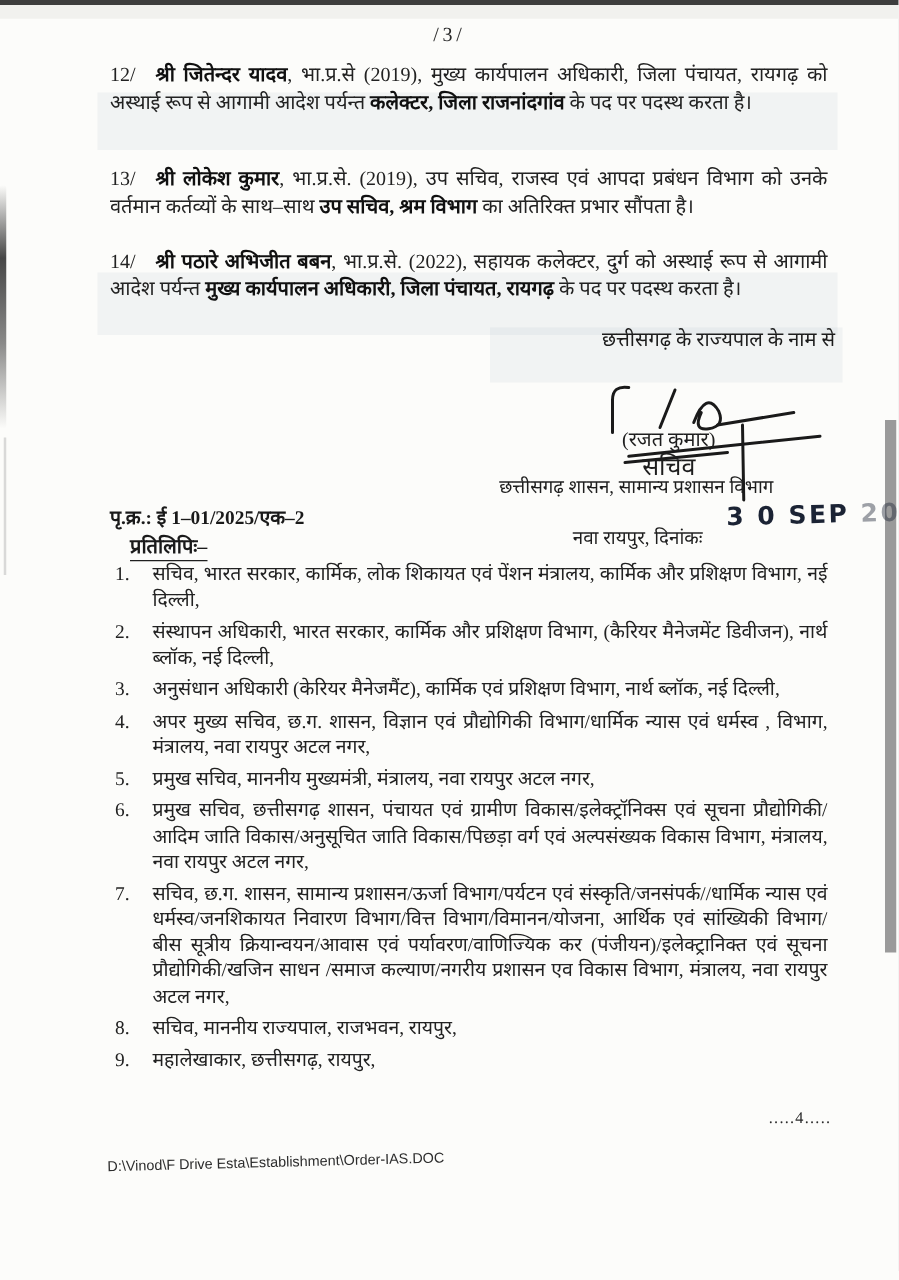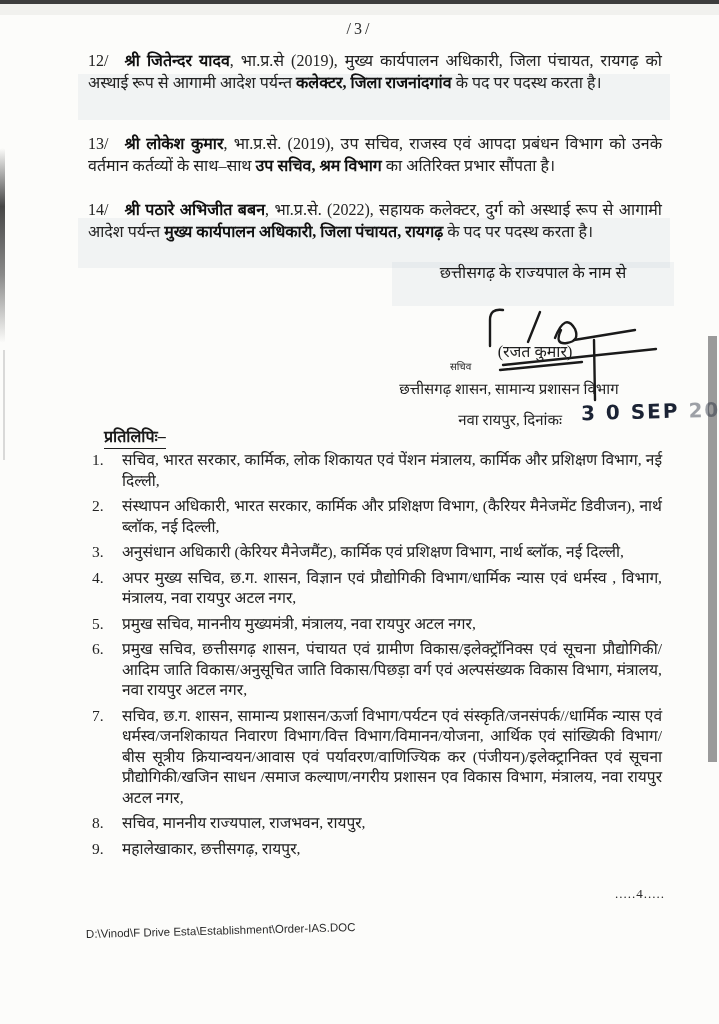--- a/index.html
+++ b/index.html
@@ -26,28 +26,28 @@
     font-size:16px;letter-spacing:3px;color:#2a2a2a;}
 
   .order-para{position:absolute;left:88px;width:574px;text-align:justify;
     font-size:16px;line-height:22px;color:#222;}
   .order-para .num{padding-right:16px;}
   .order-para b{font-weight:700;color:#101010;}
   #para-12{top:50px;}
   #para-13{top:133px;}
   #para-14{top:199px;}
 
-  .authority{position:absolute;top:262px;left:398px;width:270px;text-align:center;
+  .authority{position:absolute;top:262px;left:398px;width:270px;text-align:right;
     font-size:16px;line-height:22px;color:#1c1c1c;font-family:Liberation Serif, serif;}
 
   .sig-svg{position:absolute;left:470px;top:300px;}
   .sig-name{position:absolute;top:340px;left:450px;width:170px;text-align:center;font-size:16px;}
-  .sig-title{position:absolute;top:359px;left:450px;width:170px;font-size:10px;}
+  .sig-title{position:absolute;top:359px;left:450px;width:170px;text-align:center;font-size:20px;}
   .sig-dept{position:absolute;top:378px;left:378px;width:262px;text-align:center;font-size:15px;white-space:nowrap;}
-  .sig-place{position:absolute;top:409px;left:400px;width:162px;text-align:right;font-size:15px;white-space:nowrap;}
+  .sig-place{position:absolute;top:419px;left:400px;width:162px;text-align:right;font-size:15px;white-space:nowrap;}
   .date-stamp{position:absolute;top:399px;left:581px;
     font-family:"DejaVu Sans","Liberation Sans",sans-serif;font-weight:700;
     font-size:20px;letter-spacing:2px;color:#1b2334;transform:rotate(-1.5deg);white-space:nowrap;}
   .date-stamp .year{opacity:.42;}
 
   .ref-line{position:absolute;top:402px;left:88px;font-size:15.5px;font-weight:700;color:#1a1a1a;}
   .copy-heading{position:absolute;top:425px;left:104px;font-size:16px;font-weight:700;
     border-bottom:1.6px solid #1f1f1f;padding-bottom:1px;color:#1a1a1a;}
 
   .dist-list{position:absolute;top:450px;left:92px;width:570px;font-size:15.5px;line-height:20.5px;color:#222;}
@@ -103,20 +103,21 @@
     </g>
   </svg>
 
   <div class="sig-name">(रजत कुमार)</div>
   <div class="sig-title">सचिव</div>
   <div class="sig-dept">छत्तीसगढ़ शासन, सामान्य प्रशासन विभाग</div>
   <div class="sig-place">नवा रायपुर, दिनांकः</div>
 
   <div class="date-stamp"><span>3 0 SEP</span> <span class="year">2025</span></div>
 
+  <div class="ref-line">पृ.क्र.: ई 1–01/2025/एक–2</div>
   <div class="copy-heading">प्रतिलिपिः–</div>
 
   <div class="dist-list">
     <div class="dist-row">
       <span class="dist-num">1.</span>
       <span class="dist-text">सचिव, भारत सरकार, कार्मिक, लोक शिकायत एवं पेंशन मंत्रालय, कार्मिक और प्रशिक्षण विभाग, नई दिल्ली,</span>
     </div>
     <div class="dist-row">
       <span class="dist-num">2.</span>
       <span class="dist-text">संस्थापन अधिकारी, भारत सरकार, कार्मिक और प्रशिक्षण विभाग, (कैरियर मैनेजमेंट डिवीजन), नार्थ ब्लॉक, नई दिल्ली,</span>

